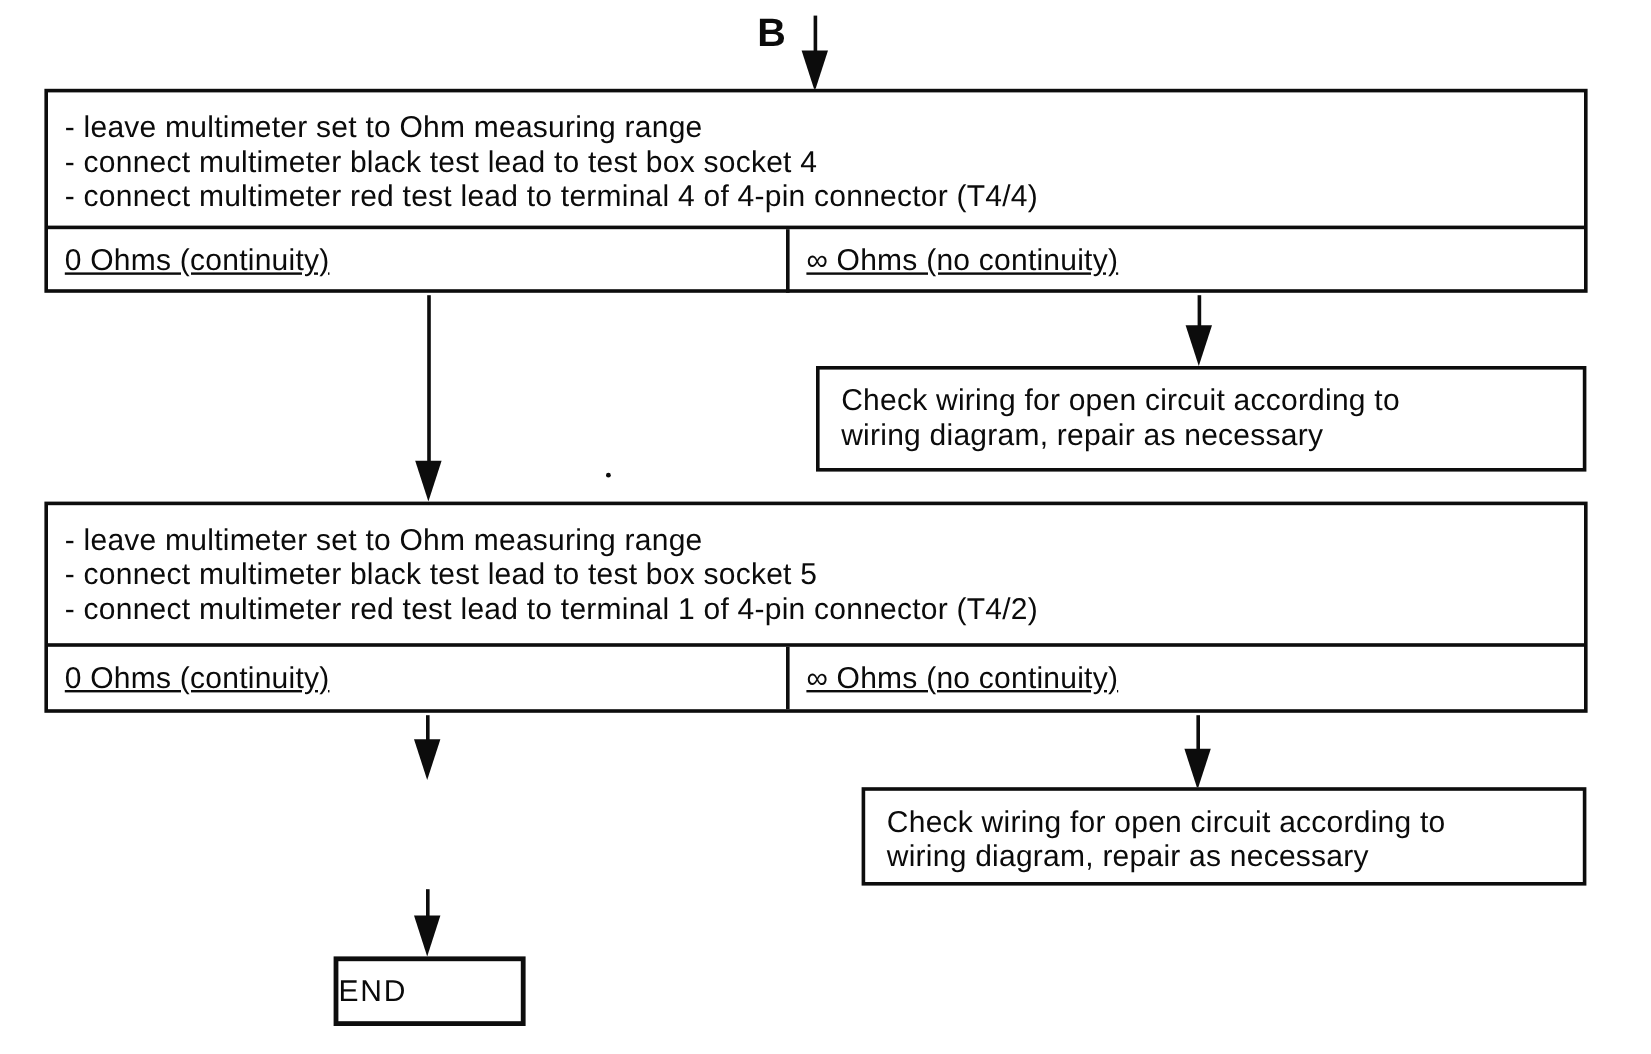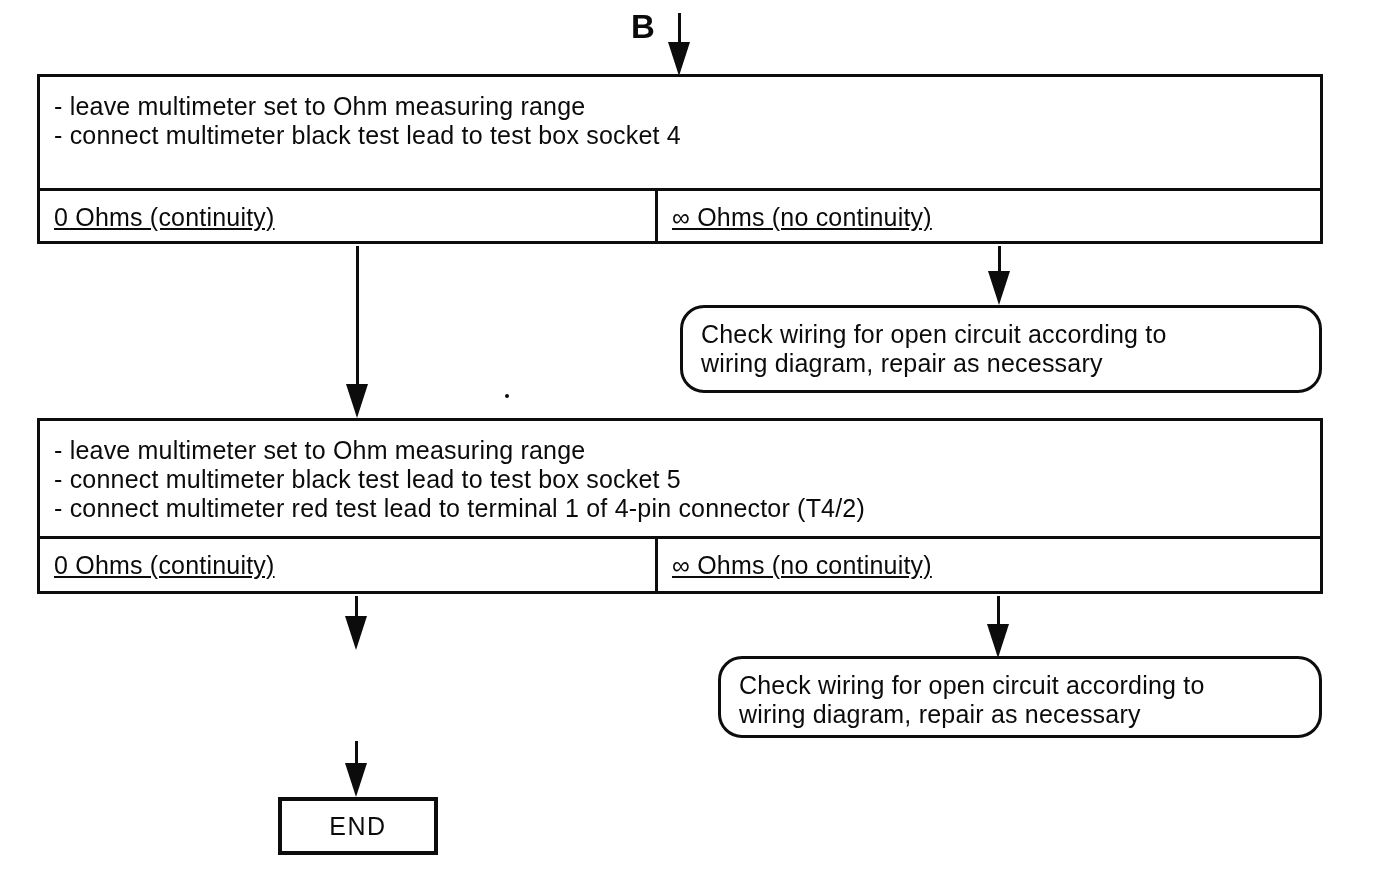--- a/index.html
+++ b/index.html
@@ -50,27 +50,27 @@
   }
   .cell {
     display: flex; align-items: center;
     padding-left: 14px;
     box-sizing: border-box;
     text-decoration: underline;
   }
   .cell-left { width: 618px; border-right: 3px solid #0d0d0d; }
   .cell-right { flex: 1; }
 
-  .action-box { padding: 12px 10px 0 18px; border-radius: 24px; }
+  .action-box { padding: 12px 10px 0 18px; }
   .ok-box { padding: 13px 14px 0 15px; }
 
   .end-box {
     left: 278px; top: 797px; width: 160px; height: 58px;
     border-width: 4px;
-    display: flex; align-items: center; justify-content: center;
+    display: flex; align-items: center; 
     letter-spacing: 1.5px;
   }
 
   .speckle {
     left: 505px; top: 394px; width: 4px; height: 4px;
     background: #0c0c0c; border-radius: 50%;
   }
 
   .line { display: block; }
 </style>
@@ -82,20 +82,21 @@
   <div class="abs entry-label">B</div>
   <div>
     <div class="stem" style="left:678px; top:13px; height:34px;"></div>
     <div class="head" style="left:668px; top:42px;"></div>
   </div>
 
   <div class="node steps-table" style="top:74px; height:170px;">
     <div class="steps-row" style="height:111px;">
       <span class="line">- leave multimeter set to Ohm measuring range</span>
       <span class="line">- connect multimeter black test lead to test box socket 4</span>
+      <span class="line">- connect multimeter red test lead to terminal 4 of 4-pin connector (T4/4)</span>
     </div>
     <div class="result-row" style="height:53px;">
       <div class="cell cell-left">
         <span>0 Ohms (continuity)</span>
       </div>
       <div class="cell cell-right">
         <span>∞ Ohms (no continuity)</span>
       </div>
     </div>
   </div>

